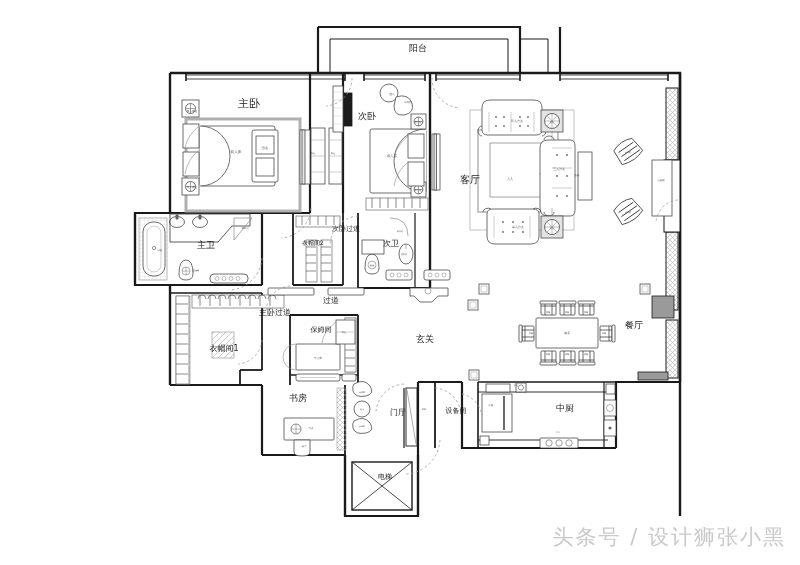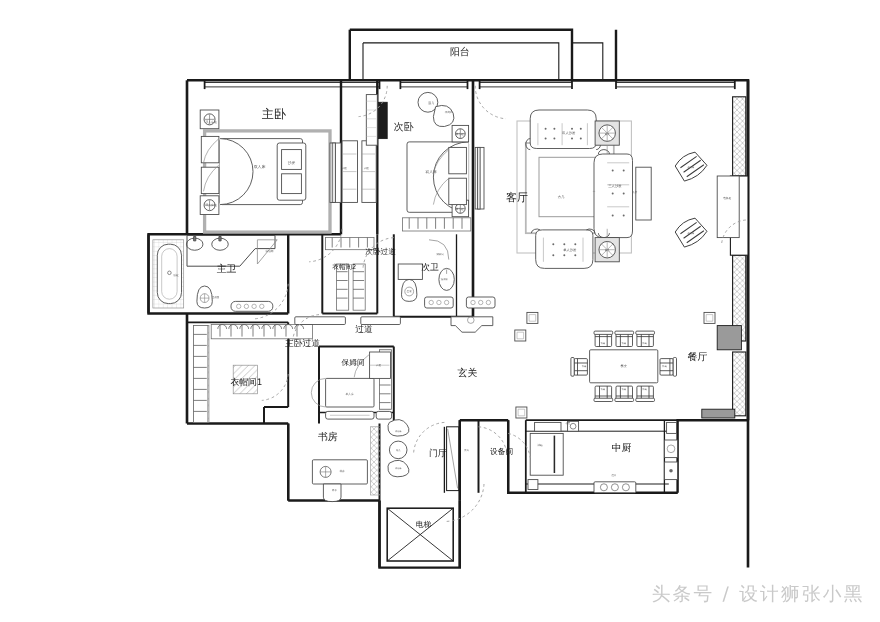--- a/index.html
+++ b/index.html
@@ -1,20 +1,20 @@
 <!DOCTYPE html>
 <html><head>
 <meta charset="utf-8">
 <style>
   html,body{margin:0;padding:0;background:#ffffff;}
   body{width:800px;height:565px;overflow:hidden;
        font-family:"DejaVu Sans","Liberation Sans",sans-serif;}
   #plan{position:relative;width:800px;height:565px;background:#ffffff;}
   svg{display:block;}
-  .wm{position:absolute;right:14px;bottom:14px;font-size:17px;color:#c9c9c9;
+  .wm{position:absolute;right:14px;bottom:14px;font-size:21px;color:#c9c9c9;
       letter-spacing:2px;font-family:"DejaVu Sans","Liberation Sans",sans-serif;
       white-space:nowrap;}
 </style>
 </head>
 <body>
 
 <div id="plan">
 
   <svg id="svg" width="800" height="565" viewBox="0 0 800 565">
 

